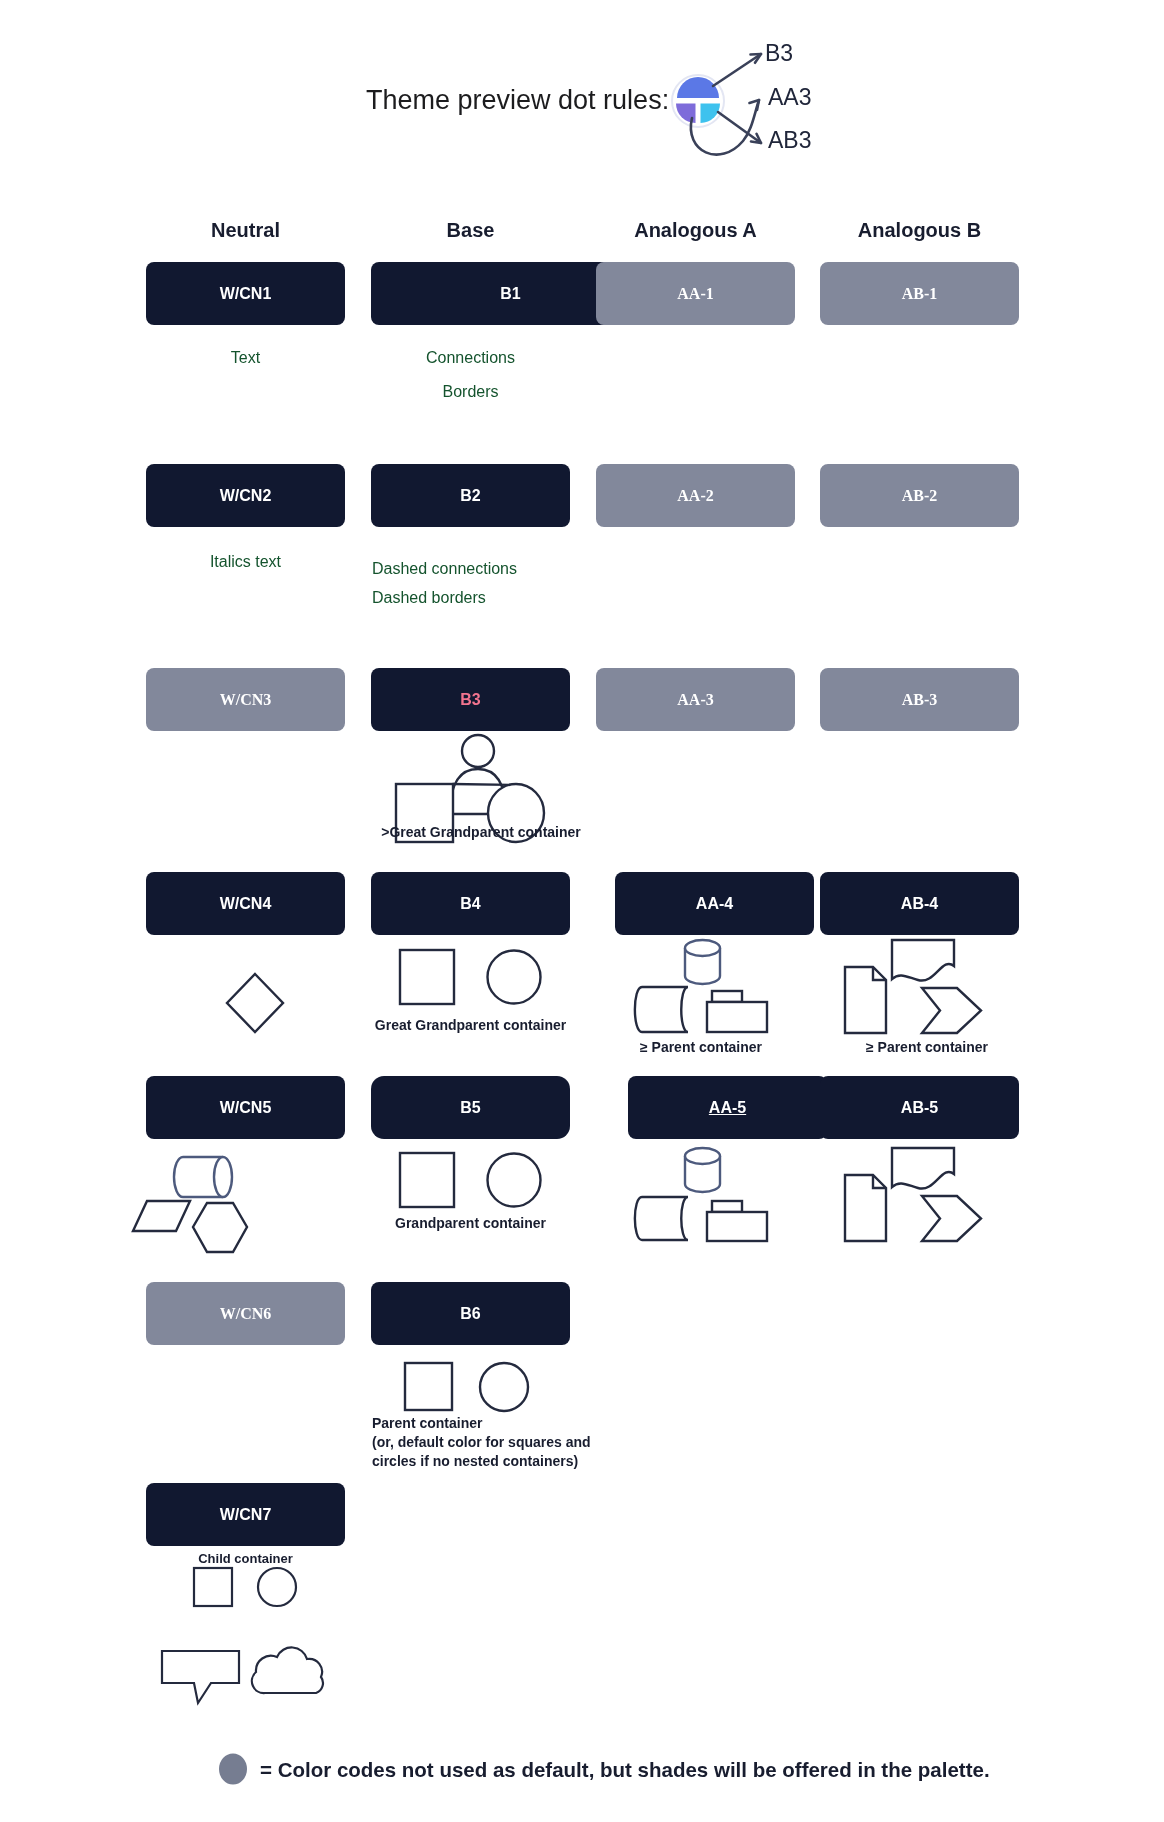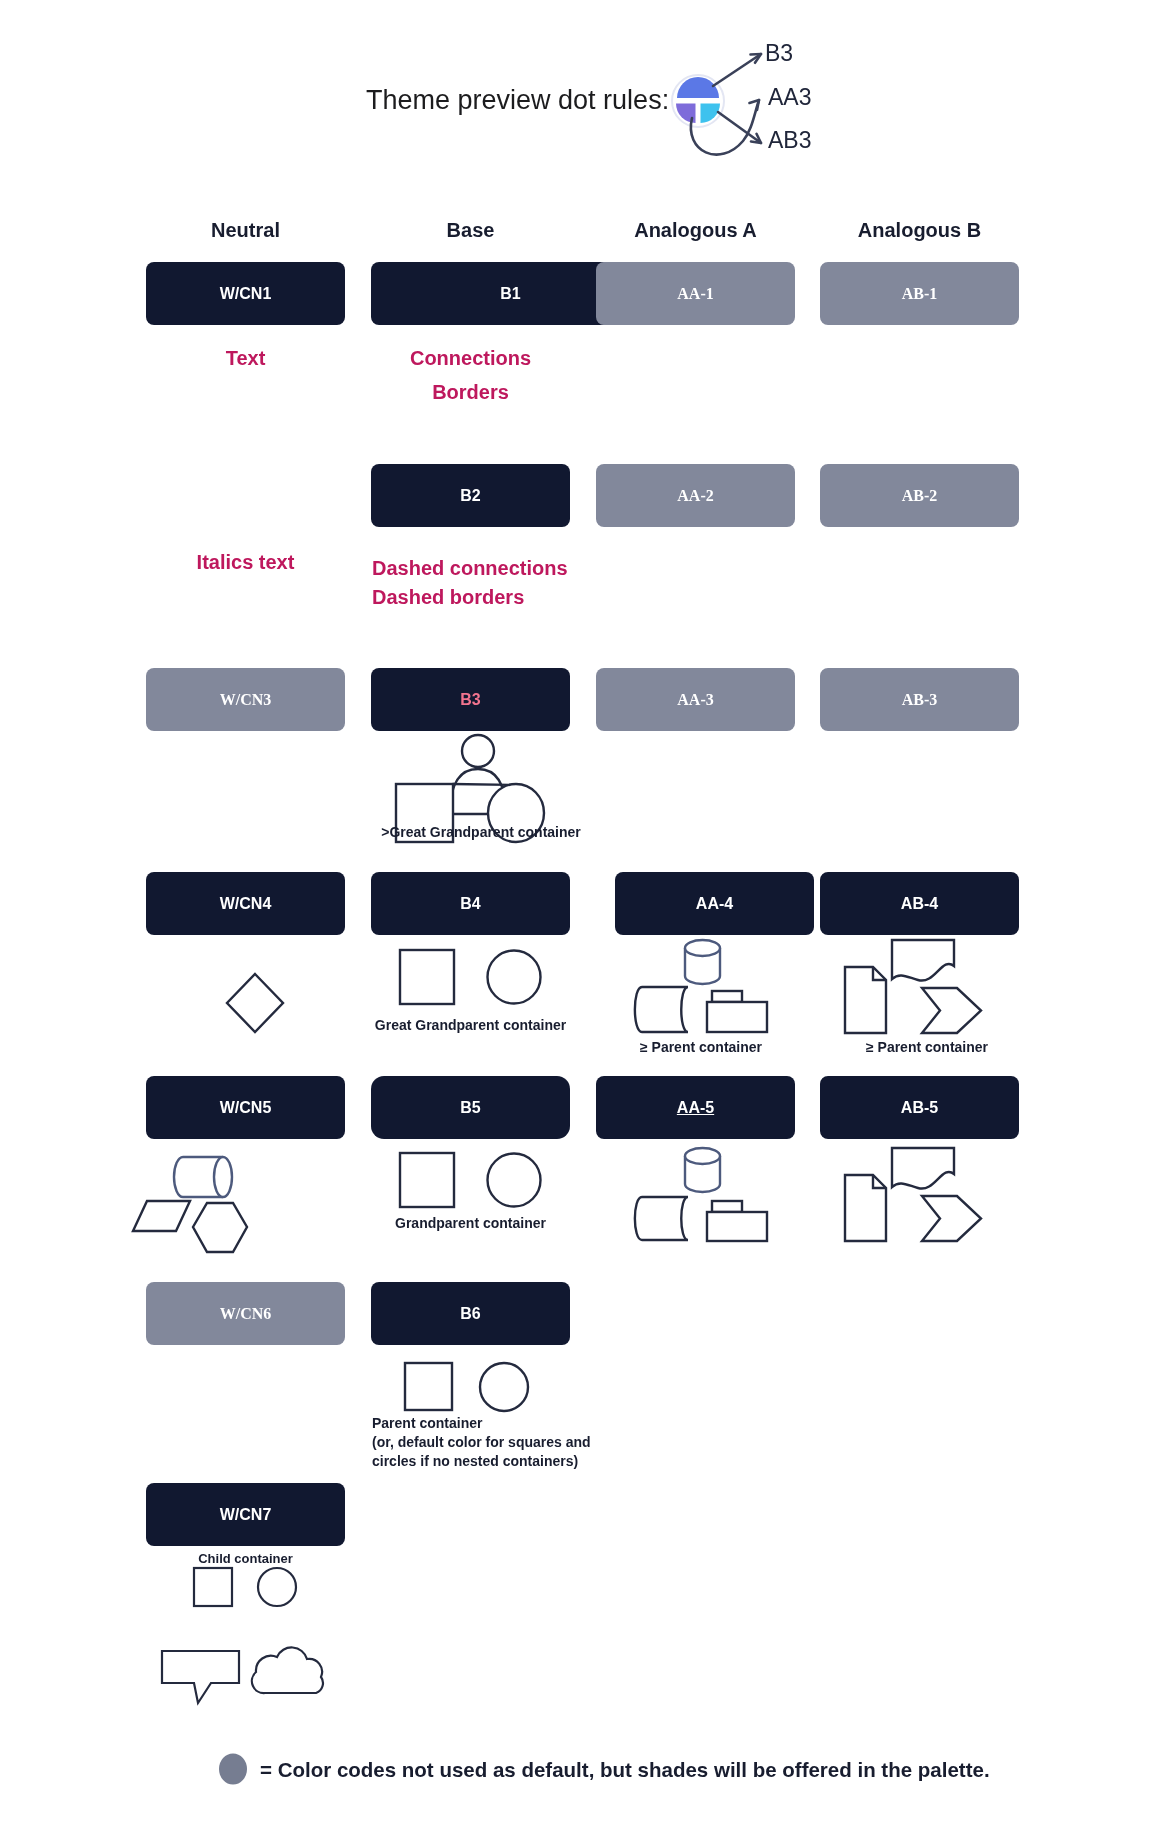--- a/index.html
+++ b/index.html
@@ -6,21 +6,21 @@
   #page{position:relative;width:1164px;height:1822px;background:#ffffff;overflow:hidden;
         font-family:"Liberation Sans",sans-serif;color:#181d2f;}
   .abs{position:absolute;}
   .title{font-size:27px;font-weight:400;color:#1c1c1e;white-space:nowrap;}
   .dotlabel{font-size:23px;font-weight:400;color:#20263a;white-space:nowrap;}
   .colhead{width:199px;text-align:center;font-size:20px;font-weight:700;color:#181d2f;}
   .sw{width:199px;height:63px;border-radius:8px;background:#111830;color:#ffffff;
       font-size:16px;font-weight:700;line-height:63px;text-align:center;}
   .sw.gray{background:#82889b;font-family:Liberation Serif, serif;}
   .sw.pinktext{color:#f2748f;}
-  .note{font-size:20px;font-weight:700;color:#be185d;line-height:34px;}
+  .note{font-size:16px;font-weight:400;color:#14532d;line-height:34px;}
   .note.center{width:199px;text-align:center;}
   .note.tight{line-height:29px;}
   .cap{font-size:14px;font-weight:700;color:#181d2f;line-height:19px;}
   .cap.center{text-align:center;}
   svg{display:block;}
   .shape{fill:#ffffff;stroke:#242a3e;stroke-width:2.4;}
   .bluestroke{fill:none;stroke:#4d5a7d;stroke-width:2.4;}
   .bluestroke-f{fill:#ffffff;stroke:#4d5a7d;stroke-width:2.4;}
   .arrow{fill:none;stroke:#3a4159;stroke-width:2.6;stroke-linecap:round;}
   .footer-text{font-size:20.5px;font-weight:700;color:#181d2f;white-space:nowrap;}
@@ -56,20 +56,21 @@
   <div class="abs sw" style="left:146px;top:262px;">W/CN1</div>
   <div class="abs sw" style="left:371px;top:262px;padding-left:40px;">B1</div>
   <div class="abs sw gray" style="left:596px;top:262px;">AA-1</div>
   <div class="abs sw gray" style="left:820px;top:262px;">AB-1</div>
   <div class="abs note center" style="left:146px;top:341px;">Text</div>
   <div class="abs note center" style="left:371px;top:341px;">
     <div>Connections</div>
     <div>Borders</div>
   </div>
 
+  <div class="abs sw" style="left:146px;top:464px;">W/CN2</div>
   <div class="abs sw" style="left:371px;top:464px;">B2</div>
   <div class="abs sw gray" style="left:596px;top:464px;">AA-2</div>
   <div class="abs sw gray" style="left:820px;top:464px;">AB-2</div>
   <div class="abs note center" style="left:146px;top:545px;">Italics text</div>
   <div class="abs note tight" style="left:372px;top:554px;width:260px;">
     <div>Dashed connections</div>
     <div>Dashed borders</div>
   </div>
 
   <div class="abs sw gray" style="left:146px;top:668px;">W/CN3</div>
@@ -113,21 +114,21 @@
   <svg class="abs" style="left:830px;top:935px;" width="170" height="100" viewBox="0 0 170 100">
     <path class="shape" d="M 62 5 L 124 5 L 124 31 C 112 21 105 50 88 45 C 77 42 70 37 62 44 Z"></path>
     <path class="shape" d="M 15 32 L 43 32 L 56 45 L 56 98 L 15 98 Z"></path>
     <path class="bluestroke" style="stroke:#242a3e" d="M 43 32 L 43 45 L 56 45"></path>
     <path class="shape" d="M 92 53 L 127 53 L 151 75.5 L 127 98 L 92 98 L 110 75.5 Z"></path>
   </svg>
   <div class="abs cap center" style="left:822px;top:1038px;width:210px;">≥ Parent container</div>
 
   <div class="abs sw" style="left:146px;top:1076px;">W/CN5</div>
   <div class="abs sw" style="left:371px;top:1076px;border-radius:13px;">B5</div>
-  <div class="abs sw" style="left:596px;top:1076px;text-decoration:underline;">AA-5</div>
+  <div class="abs sw" style="left:628px;top:1076px;text-decoration:underline;">AA-5</div>
   <div class="abs sw" style="left:820px;top:1076px;">AB-5</div>
 
   <svg class="abs" style="left:125px;top:1145px;" width="160" height="115" viewBox="0 0 160 115">
     <path class="bluestroke" d="M 98 12 L 58 12 A 9 20 0 0 0 58 52 L 98 52"></path>
     <ellipse class="bluestroke-f" cx="98" cy="32" rx="9" ry="20"></ellipse>
     <path class="shape" d="M 22 56 L 65 56 L 51 86 L 8 86 Z"></path>
     <path class="shape" d="M 68 82 L 82 58 L 108 58 L 122 82 L 108 107 L 82 107 Z"></path>
   </svg>
 
   <svg class="abs" style="left:390px;top:1149px;" width="160" height="66" viewBox="0 0 160 66">

